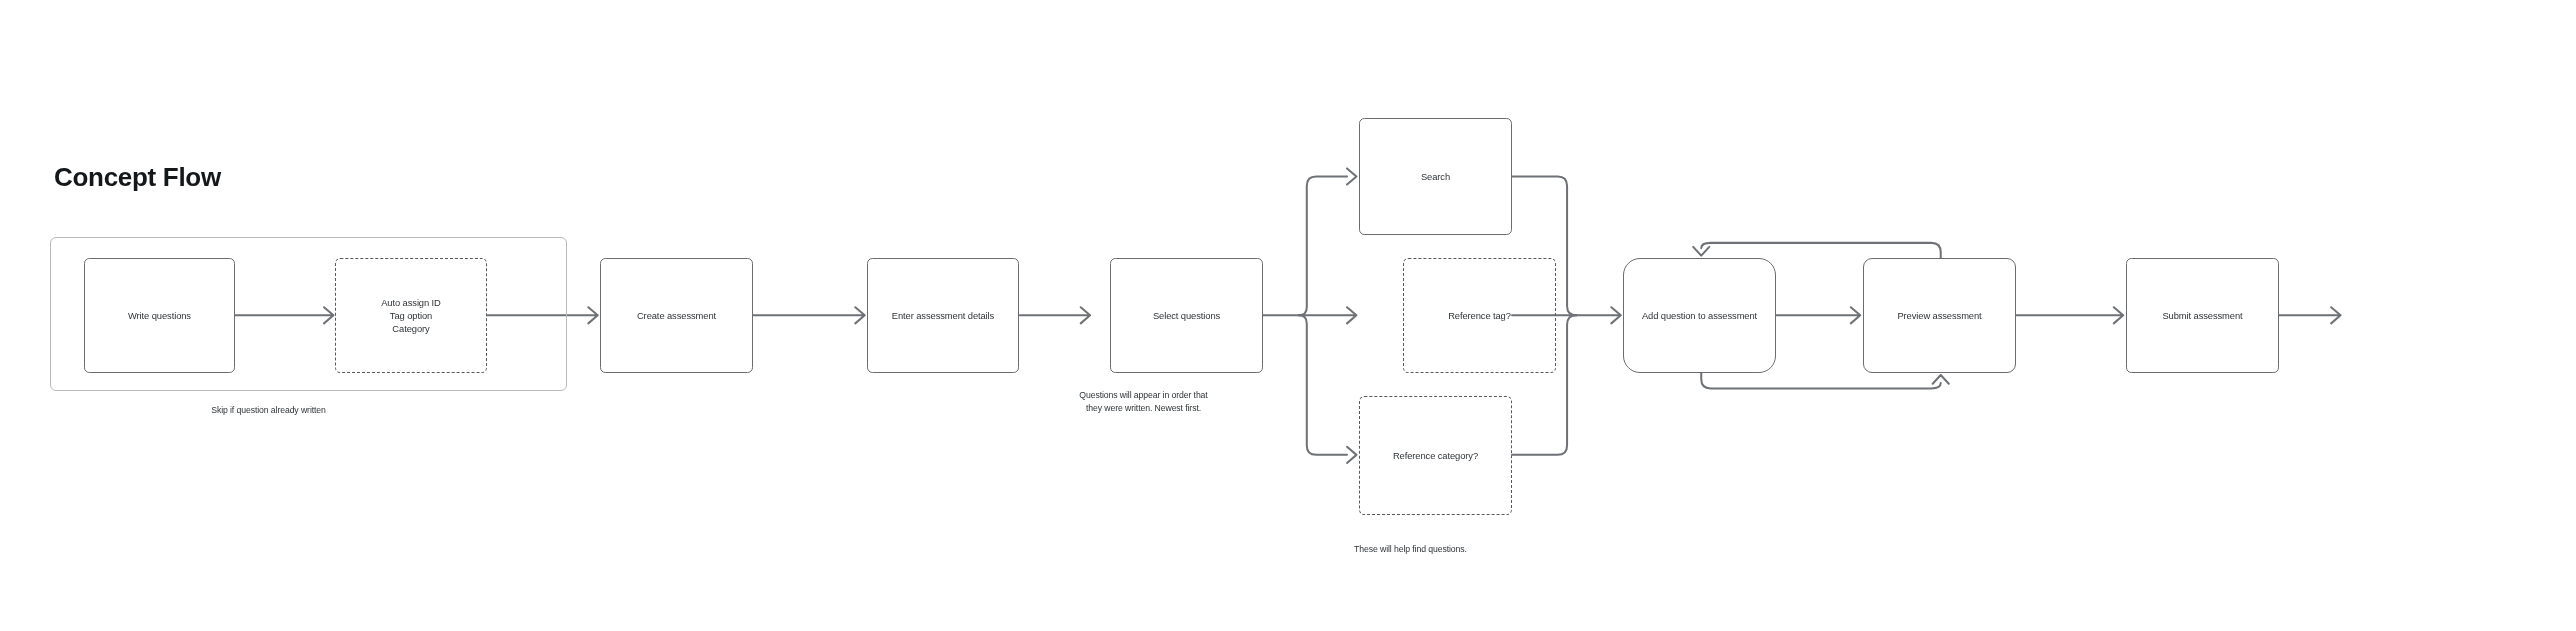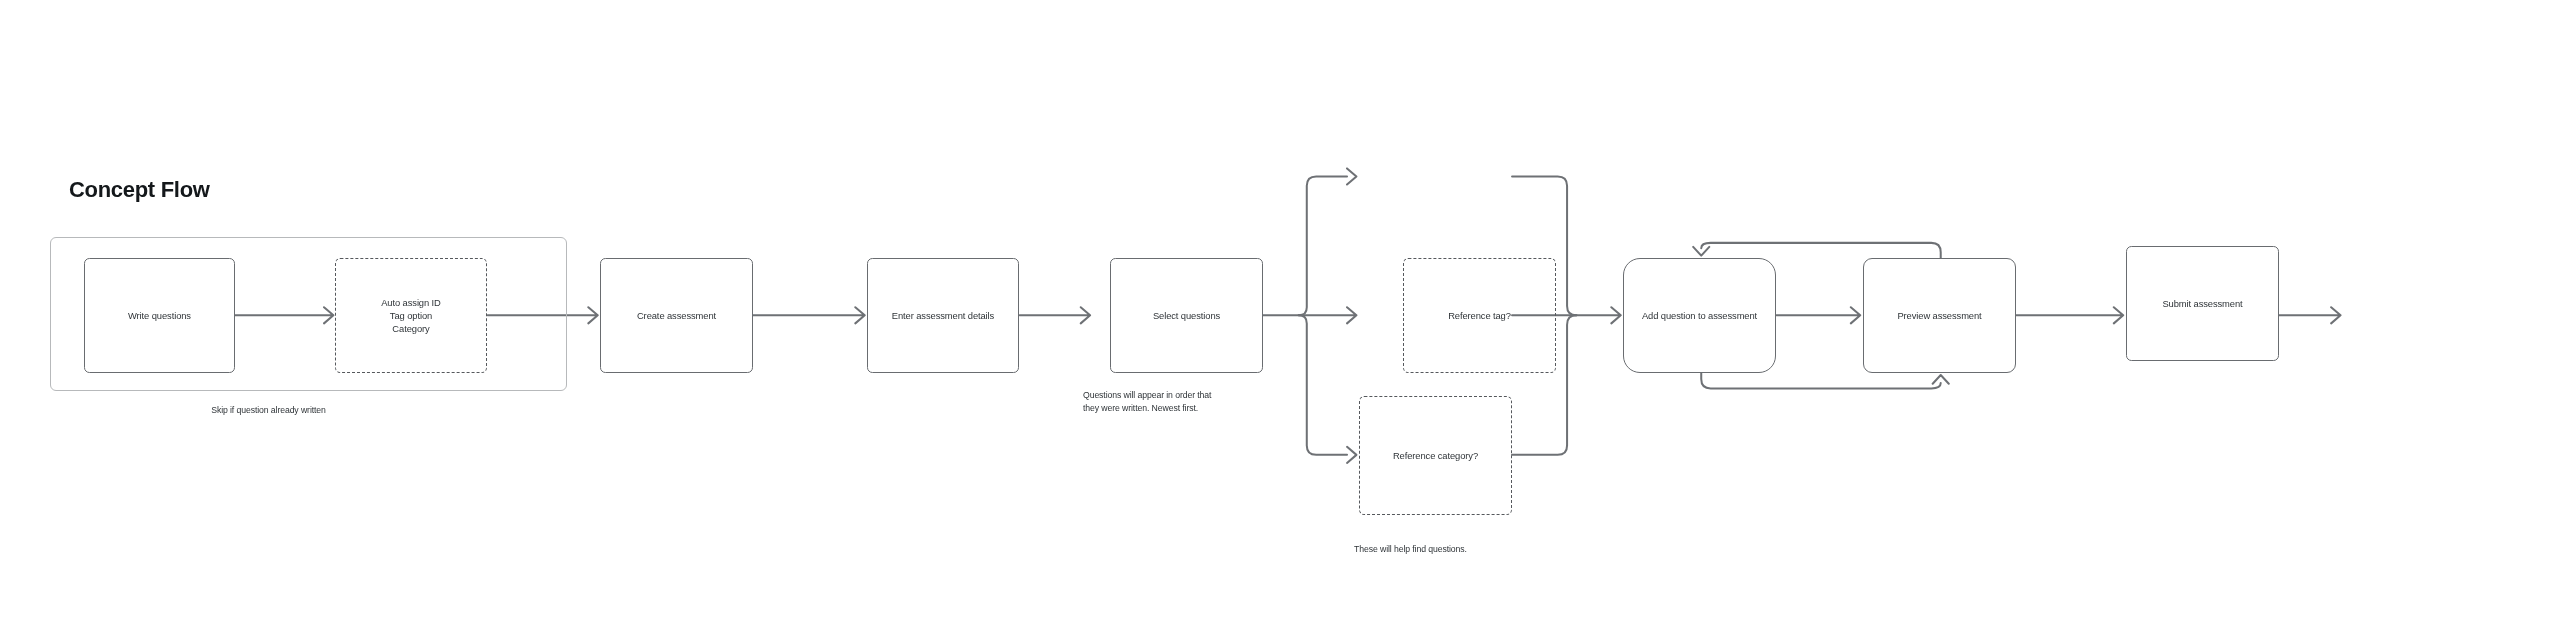--- a/index.html
+++ b/index.html
@@ -15,22 +15,22 @@
   html,body{margin:0;padding:0;background:var(--bg);}
   .canvas{
     position:relative;
     width:2576px;height:632px;
     background:var(--bg);
     font-family:"Liberation Sans", sans-serif;
     overflow:hidden;
   }
   .page-title{
     position:absolute;left:54px;top:162px;
-    font-size:22px;font-weight:700;letter-spacing:-0.3px;
-    color:var(--title);margin:15px;
+    font-size:26px;font-weight:700;letter-spacing:-0.3px;
+    color:var(--title);margin:0;
   }
   .connectors{position:absolute;left:0;top:0;pointer-events:none;}
   .connectors path{
     fill:none;stroke:var(--connector);stroke-width:3;
     stroke-linecap:round;stroke-linejoin:round;
   }
   .group-frame{
     position:absolute;border:1.3px solid var(--group-border);
     border-radius:6px;background:transparent;
   }
@@ -56,25 +56,25 @@
   #node-write-questions {left:84px; top:258px; width:151px; height:115px;}
   #node-auto-assign     {left:335px; top:258px; width:152px; height:115px;justify-content:center;}
   #node-create          {left:600px; top:258px; width:153px; height:115px;}
   #node-enter-details   {left:867px;top:258px; width:152px; height:115px;}
   #node-select          {left:1093px;top:258px; width:153px; height:115px;margin-left:17px;}
   #node-search          {left:1359px;top:118px; width:153px; height:117px;}
   #node-ref-tag         {left:1403px;top:258px; width:153px; height:115px;}
   #node-ref-category    {left:1359px;top:396px; width:153px; height:119px;}
   #node-add-question    {left:1623px;top:258px; width:153px; height:115px;border-radius:17px;}
   #node-preview         {left:1863px;top:258px; width:153px; height:115px;border-radius:9px;}
-  #node-submit          {left:2126px;top:246px; width:153px; height:115px;align-items:center;}
+  #node-submit          {left:2126px;top:258px; width:153px; height:115px;align-items:center;}
   #node-confirmation    {left:2343px;top:273px; width:152px; height:85px;}
 
   #note-skip {left:169px; top:404px; width:199px;}
-  #note-order{left:1083px;top:389px; width:201px;}
+  #note-order{left:1043px;top:389px; width:201px;text-align:center;}
   #note-find {left:1354px;top:543px; width:201px;}
 </style>
 </head>
 <body>
 
 <div class="canvas">
 
   <h1 class="page-title">Concept Flow</h1>
 
   <svg class="connectors" width="2576" height="632" viewBox="0 0 3840 942" aria-hidden="true">
@@ -112,20 +112,23 @@
   </div>
 
   <div class="node" id="node-create">
     <span class="label">Create assessment</span>
   </div>
 
   <div class="node" id="node-select">
     <span class="label">Select questions</span>
   </div>
 
+  <div class="node" id="node-search">
+    <span class="label">Search</span>
+  </div>
 
   <div class="node dashed" id="node-ref-tag">
     <span class="label">Reference tag?</span>
   </div>
 
   <div class="node dashed" id="node-ref-category">
     <span class="label">Reference category?</span>
   </div>
 
   <div class="node" id="node-add-question">

